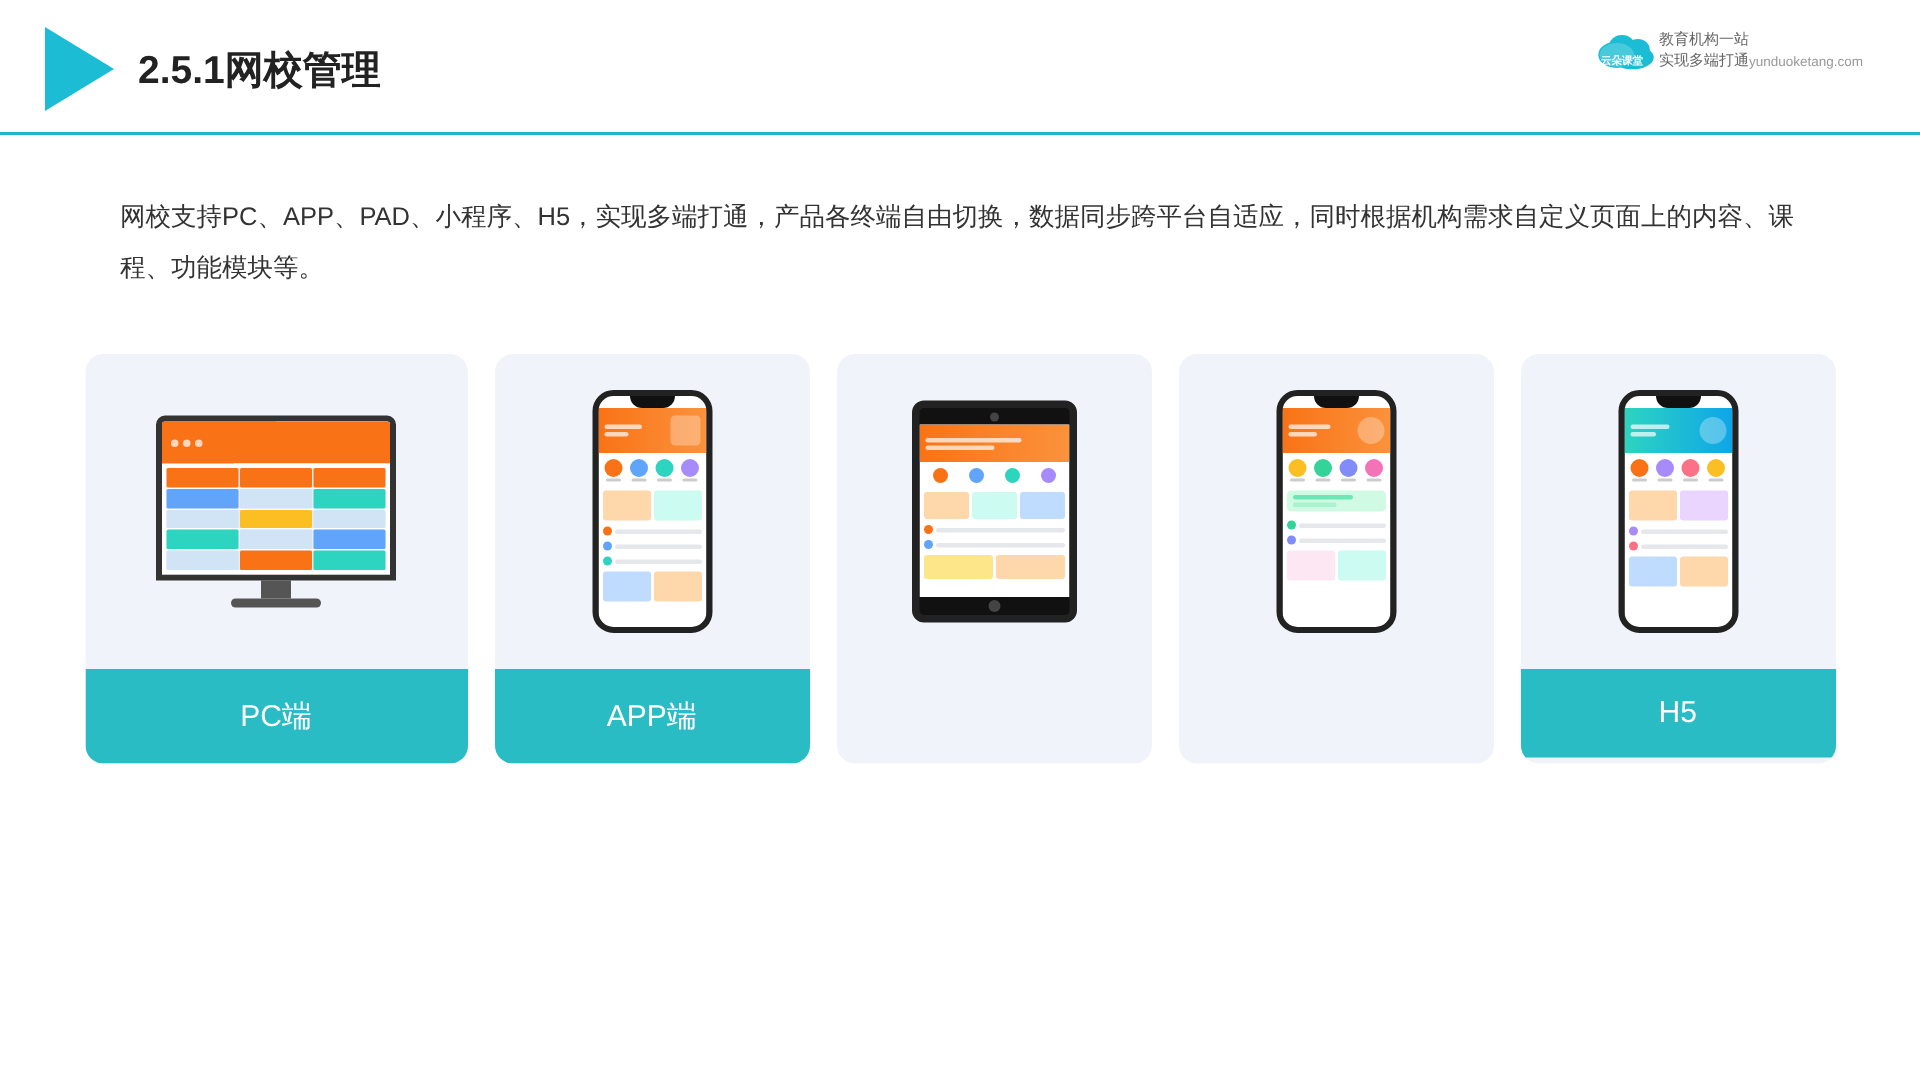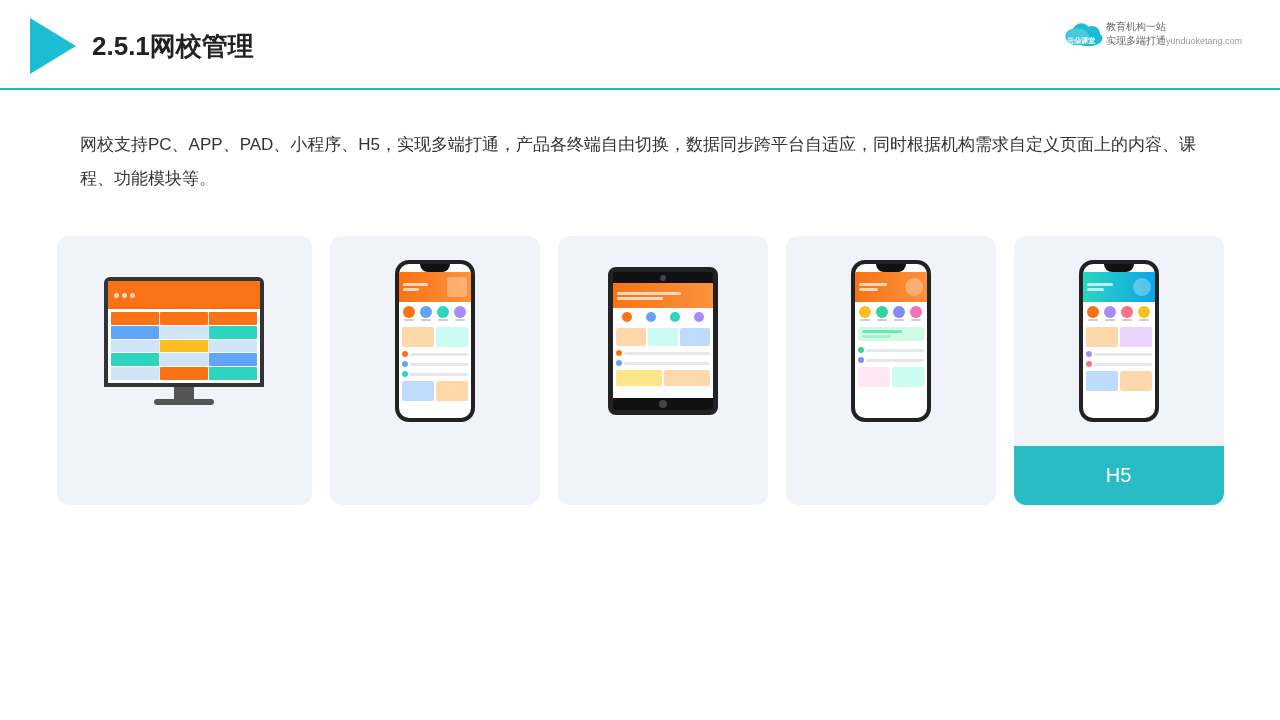--- a/index.html
+++ b/index.html
@@ -432,20 +432,21 @@
                 <div class="screen-cell orange"></div>
                 <div class="screen-cell teal"></div>
               </div>
             </div>
           </div>
         </div>
         <div class="monitor-neck"></div>
         <div class="monitor-base"></div>
       </div>
     </div>
+    <div class="card-label">PC端</div>
   </div>
 
   <div class="card">
     <div class="card-image">
       <div class="phone-frame">
         <div class="phone-notch"></div>
         <div class="phone-screen">
           <div class="screen-banner">
             <div style="display:flex;flex-direction:column;gap:2px;flex:1;">
               <div class="banner-text-line" style="width:60%;"></div>
@@ -487,20 +488,21 @@
               <div class="screen-list-dot" style="background:#2dd4bf;"></div>
               <div class="screen-list-bar"></div>
             </div>
           <div class="screen-course-row">
             <div class="screen-course-card blue"></div>
             <div class="screen-course-card orange"></div>
           </div>
         </div>
       </div>
     </div>
+    <div class="card-label">APP端</div>
   </div>
 
   <div class="card">
     <div class="card-image">
       <div class="tablet-frame">
         <div class="tablet-camera"></div>
         <div class="tablet-screen">
           <div class="screen-banner" style="height:25px;">
             <div style="display:flex;flex-direction:column;gap:2px;flex:1;">
               <div class="banner-text-line" style="width:70%;"></div>

